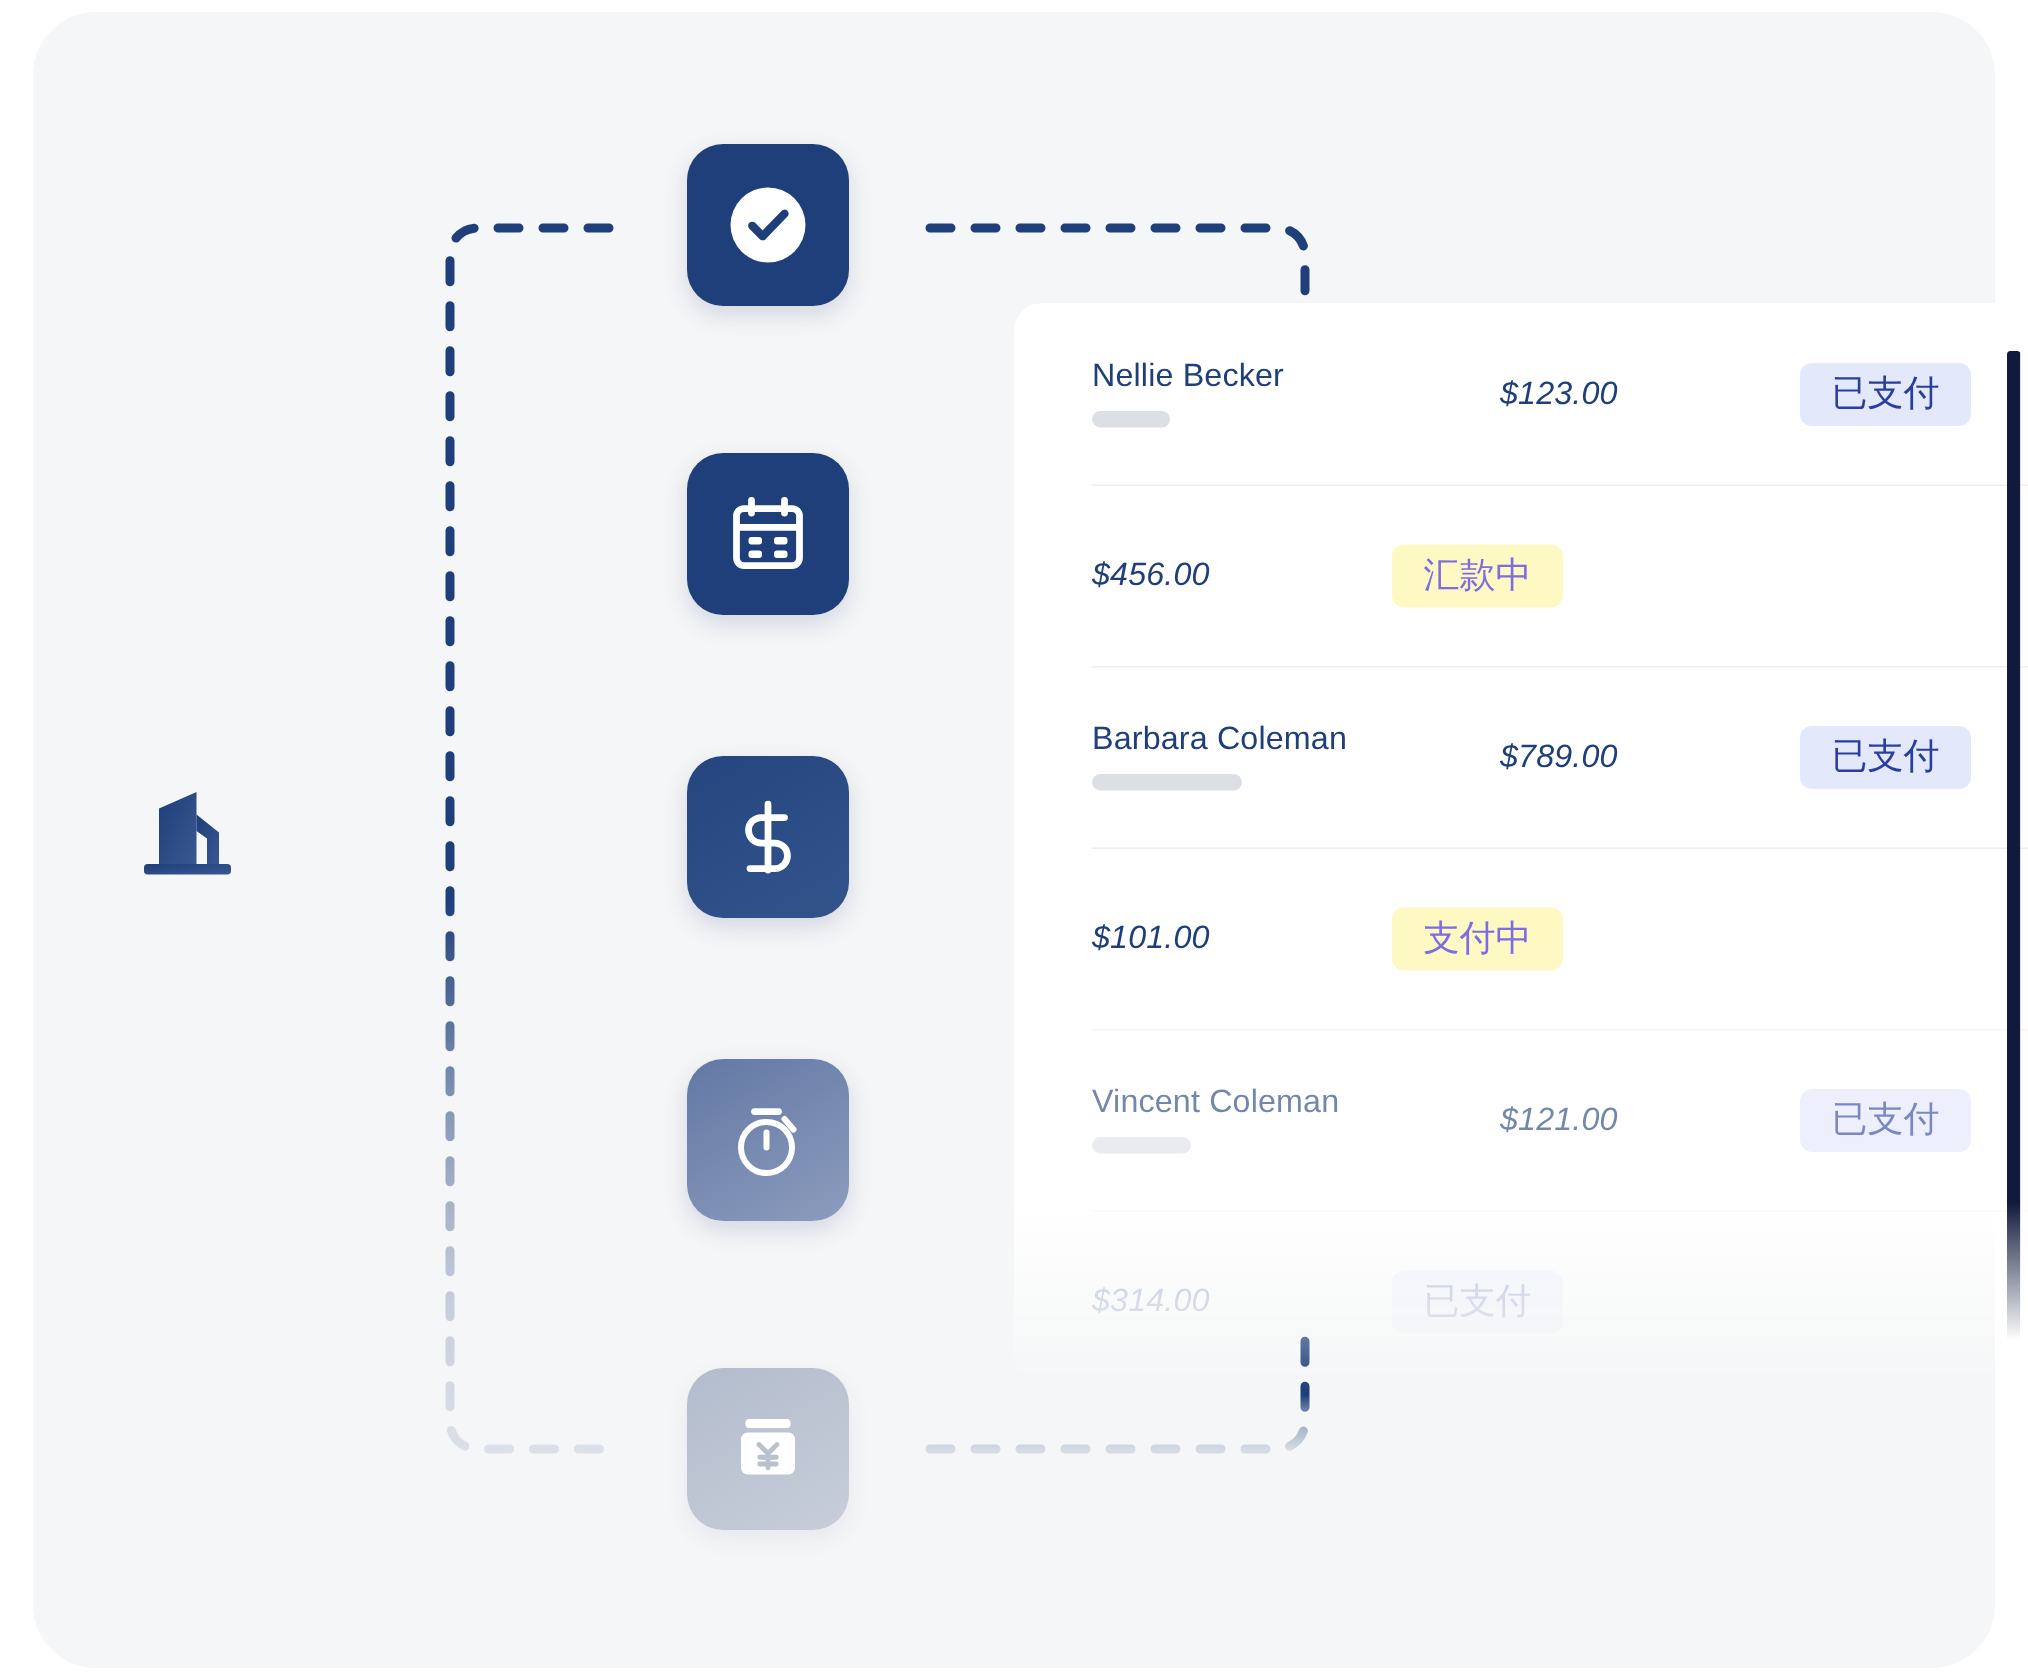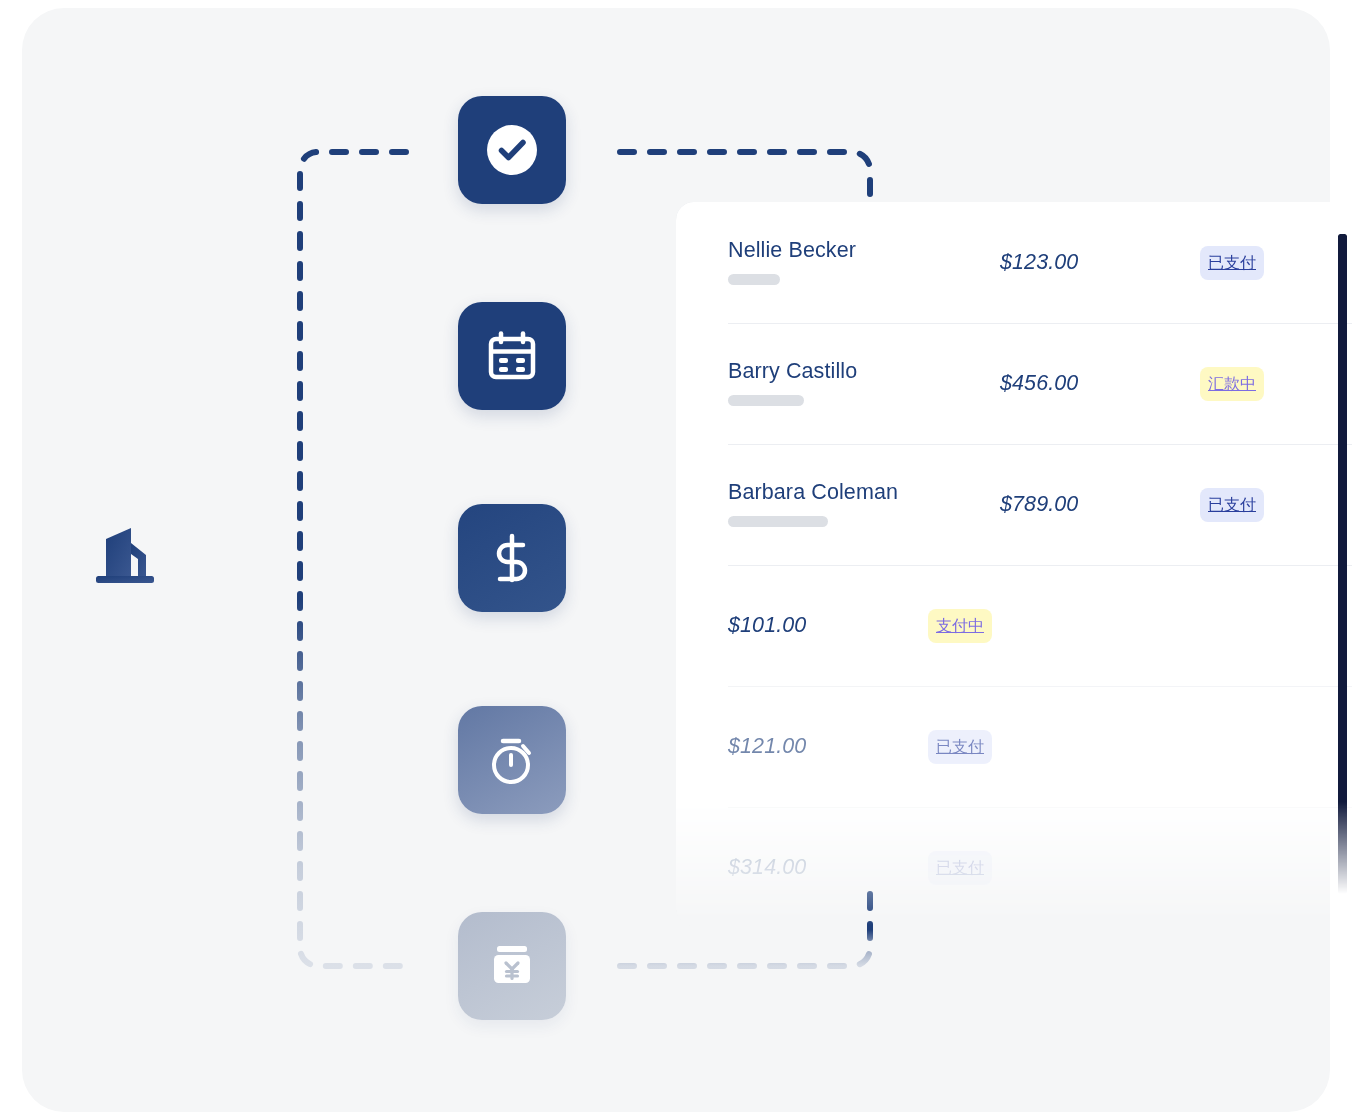--- a/index.html
+++ b/index.html
@@ -129,26 +129,25 @@
     background: #dcdfe4;
   }
   .amount {
     font-size: 21.5px;
     color: #1f3f7a;
     letter-spacing: .1px;
     white-space: nowrap;
   }
   .badge {
     display: inline-block;
-    padding: 9px 8px;
+    padding: 9px 21px;
     border-radius: 8px;
-    font-size: 16px;
+    font-size: 24px;
     line-height: 1;
     white-space: nowrap;
-    text-decoration: underline;
   }
   .badge.blue   { background: #e3e8fb; color: #2a3f9d; }
   .badge.purple { background: #fef9c3; color: #7d6ce2; }
 
   
   .row.fade-1 { opacity: .62; }
   .row.fade-2 { opacity: .34; }
 </style>
 </head>
 <body>
@@ -261,24 +260,20 @@
           <div class="col-name">
             <div class="name">Nellie Becker</div>
             <div class="skel" style="width: 52px;"></div>
           </div>
           <div class="col-amt"><span class="amount">$123.00</span></div>
           <div class="col-badge">
             <span class="badge blue">已支付</span>
           </div>
         </div>
         <div class="row">
-          <div class="col-name">
-            <div class="name">Barry Castillo</div>
-            <div class="skel" style="width: 76px;"></div>
-          </div>
           <div class="col-amt"><span class="amount">$456.00</span></div>
           <div class="col-badge">
             <span class="badge purple">汇款中</span>
           </div>
         </div>
         <div class="row">
           <div class="col-name">
             <div class="name">Barbara Coleman</div>
             <div class="skel" style="width: 100px;"></div>
           </div>
@@ -287,20 +282,24 @@
             <span class="badge blue">已支付</span>
           </div>
         </div>
         <div class="row">
           <div class="col-amt"><span class="amount">$101.00</span></div>
           <div class="col-badge">
             <span class="badge purple">支付中</span>
           </div>
         </div>
         <div class="row fade-1">
+          <div class="col-name">
+            <div class="name">Vincent Coleman</div>
+            <div class="skel" style="width: 66px;"></div>
+          </div>
           <div class="col-amt"><span class="amount">$121.00</span></div>
           <div class="col-badge">
             <span class="badge blue">已支付</span>
           </div>
         </div>
         <div class="row fade-2">
           <div class="col-amt"><span class="amount">$314.00</span></div>
           <div class="col-badge">
             <span class="badge blue">已支付</span>
           </div>

